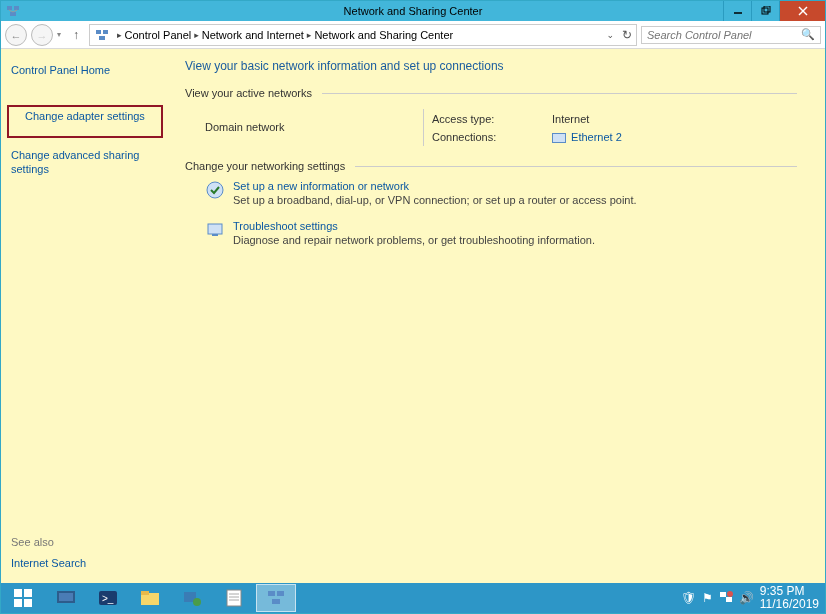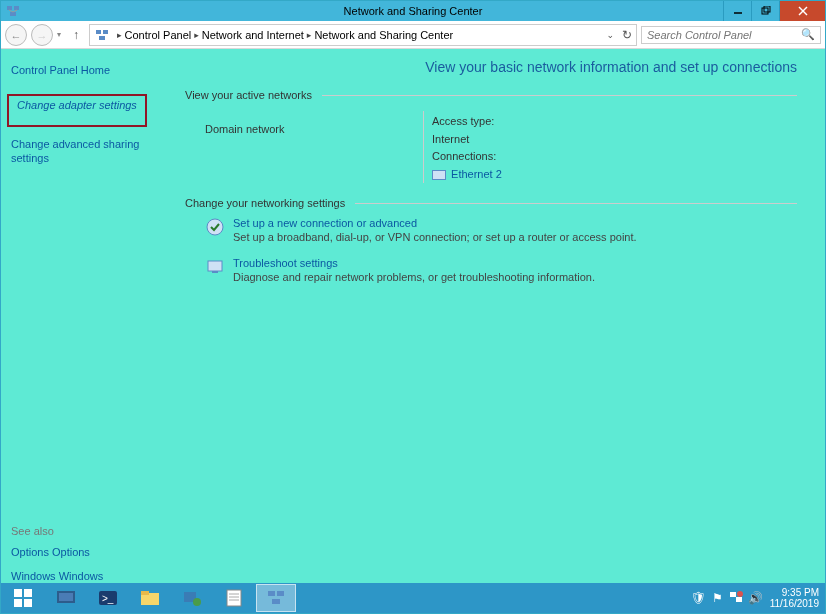--- a/index.html
+++ b/index.html
@@ -20,53 +20,53 @@
   .nav-up { width:18px; height:18px; display:flex; align-items:center; justify-content:center; font-size:12px; color:#555; margin-right:4px;}
   .breadcrumb { flex:1; height:22px; border:1px solid #ccc; display:flex; align-items:center; padding:0 4px; font-size:11px; background:#fff; }
   .bc-icon { width:16px; height:16px; margin-right:4px; display:inline-flex; align-items:center; justify-content:center;}
   .bc-sep { color:#444; margin:0 3px; font-size:9px;}
   .bc-item { color:#000; white-space:nowrap;}
   .bc-end { margin-left:auto; display:flex; align-items:center; gap:8px; color:#555;}
   .searchbox { width:180px; height:18px; border:1px solid #ccc; margin-left:4px; display:flex; align-items:center; padding:3px 5px; font-size:11px; color:#888; position:relative;}
   .searchbox input { border:none; outline:none; width:100%; font-size:11px; color:#333; font-style:italic;}
   .searchbox .mag { position:absolute; right:5px; color:#888; font-size:11px;}
   
-  .body { flex:1; display:flex; background:#5eead4; overflow:hidden;}
+  .body { flex:1; display:flex; background:#fef9c3; overflow:hidden;}
   .sidebar { width:180px; padding:14px 10px; font-size:11px; }
   .sidebar a { color:#0b58a2; text-decoration:none; display:block; margin-bottom:10px; line-height:1.3;}
   .sidebar a.plain { color:#0b58a2;}
-  .sidebar .highlight-box { border:2px solid #911626; padding:2px 8px; margin:1px -4px 10px -4px; display:inline-block;font-style:italic;}
+  .sidebar .highlight-box { border:2px solid #911626; padding:2px 16px; margin:12px -4px 10px -4px; display:inline-block;}
   .sidebar .see-also { color:#777; margin-top:360px; margin-bottom:8px;}
   .content { flex:1; padding:10px 28px 10px 4px; font-size:11px; color:#333;}
-  .page-title { color:#1a5c9e; font-size:14px; font-weight:400; margin-bottom:14px;text-align:right;}
+  .page-title { color:#1a5c9e; font-size:12px; font-weight:400; margin-bottom:14px;}
   .section-header { display:flex; align-items:center; margin:12px 0 8px 0;}
   .section-header .label { color:#333; font-size:11px; margin-right:10px; white-space:nowrap;}
   .section-header .line { flex:1; height:1px; background:#ccc;}
   .active-net { display:flex; margin:10px 0 14px 0; }
   .active-net .left { width:230px; padding-left:20px; padding-top:12px;}
   .active-net .divider { width:1px; background:#ccc; margin:0 8px;}
   .active-net .right { flex:1; padding-top:2px;}
-  .active-net .row { display:flex; font-size:11px; line-height:1.6;flex-direction:column;}
+  .active-net .row { display:flex; font-size:11px; line-height:1.6;}
   .active-net .key { width:80px;}
-  .active-net .val { color:#333;}
+  .active-net .val { color:#333;margin-left:40px;}
   .active-net .link { color:#0b58a2; text-decoration:none;}
   .net-icon { width:14px; height:10px; display:inline-block; border:1px solid #5a8cc7; background:#cfe1f5; vertical-align:middle; margin-right:2px;}
   .option { display:flex; margin:8px 0 14px 20px; }
   .option .opt-icon { width:20px; height:20px; margin-right:8px; flex-shrink:0; display:flex; align-items:center; justify-content:center;}
   .option .opt-text .opt-title { color:#0b58a2; font-size:11px; margin-bottom:2px;}
   .option .opt-text .opt-desc { color:#444; font-size:11px;}
   
   .taskbar { height:30px; background:#2d96c7; display:flex; align-items:center; padding:0 0 0 0;}
   .start-btn { width:44px; height:30px; display:flex; align-items:center; justify-content:center;}
   .start-grid { width:18px; height:18px; display:grid; grid-template-columns:1fr 1fr; grid-template-rows:1fr 1fr; gap:2px;}
   .start-grid div { background:#fff;}
   .task-icon { width:40px; height:28px; margin:1px 1px; display:flex; align-items:center; justify-content:center; border:1px solid transparent;}
   .task-icon.active { background:rgba(255,255,255,0.35); border:1px solid rgba(255,255,255,0.6);}
   .tray { margin-left:auto; display:flex; align-items:center; padding-right:6px; gap:6px; font-size:10px; color:#fff;}
-  .tray .clock { text-align:right; line-height:1.1; font-size:10px;}
+  .tray .clock { line-height:1.1; font-size:12px;}
   .tray-icon { font-size:12px;}
   a { cursor:pointer; }
 </style>
 </head>
 <body>
 
 <div class="window">
 
   <div class="titlebar">
     <span class="titlebar-icon">
@@ -132,21 +132,21 @@
 
   <div class="body">
     <div class="sidebar">
       <a class="plain">Control Panel Home</a>
       <div style="height:6px;"></div>
       <span class="highlight-box">
         <a>Change adapter settings</a>
       </span>
       <a>Change advanced sharing settings</a>
       <div class="see-also">See also</div>
-      <a>Options Options</a>
+      <a>Internet Search</a>
       <a>Windows Windows</a>
     </div>
 
     <div class="content">
       <div class="page-title">View your basic network information and set up connections</div>
 
       <div class="section-header">
         <div class="label">View your active networks</div>
         <div class="line"></div>
       </div>
@@ -177,21 +177,21 @@
       </div>
 
       <div class="option">
         <div class="opt-icon">
           <svg width="20" height="20" viewBox="0 0 20 20">
               <circle cx="10" cy="10" r="8" fill="#cfe1f5" stroke="#5a8cc7"></circle>
               <path d="M6 10 L9 13 L14 7" stroke="#2a7a2a" stroke-width="2" fill="none"></path>
             </svg>
         </div>
         <div class="opt-text">
-          <div class="opt-title"><a>Set up a new connection or advanced</a></div>
+          <div class="opt-title"><a>Set up a new information or network</a></div>
           <div class="opt-desc">Set up a broadband, dial-up, or VPN connection; or set up a router or access point.</div>
         </div>
       </div>
 
       <div class="option">
         <div class="opt-icon">
           <svg width="20" height="20" viewBox="0 0 20 20">
               <rect x="3" y="4" width="14" height="10" fill="#cfe1f5" stroke="#5a8cc7"></rect>
               <rect x="7" y="14" width="6" height="2" fill="#5a8cc7"></rect>
             </svg>

